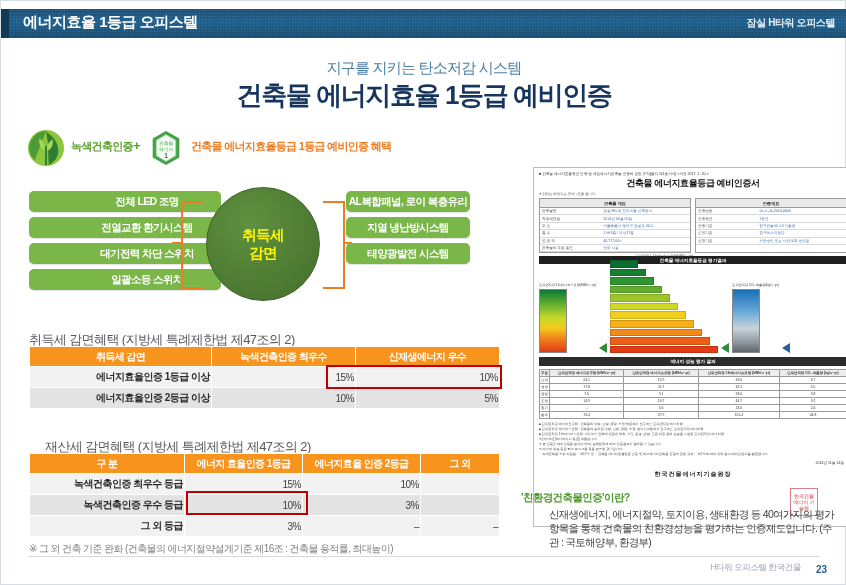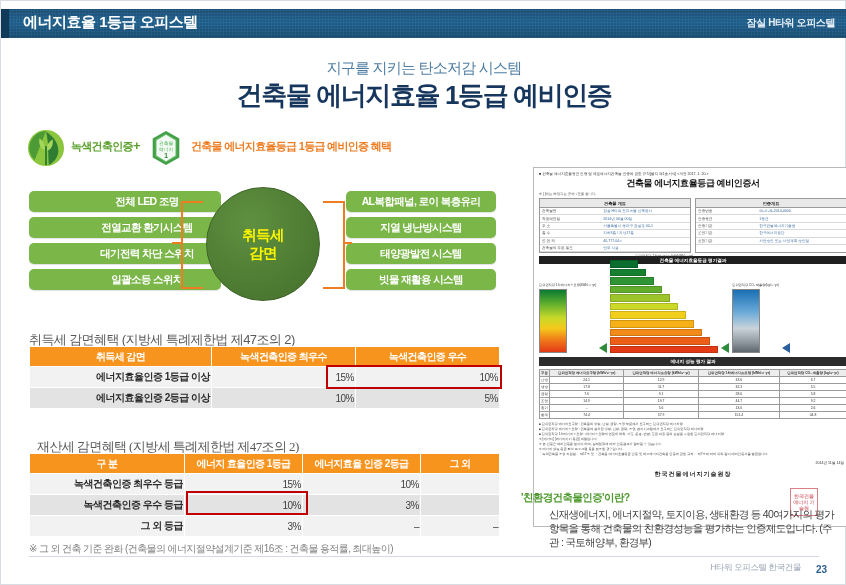--- a/index.html
+++ b/index.html
@@ -50,41 +50,41 @@
   .logo-lbl2{left:164px;color:#ee7d22;}
 
   
   .pill{
     position:absolute;height:21px;border-radius:5px;background:#7ab648;
     color:#ffffff;font-size:10.5px;font-weight:bold;letter-spacing:-0.6px;
     display:flex;align-items:center;justify-content:center;white-space:nowrap;
     box-shadow:0 1px 1px rgba(0,0,0,.12);
   }
   .pill.left{left:28px;width:148px;padding-left:44px;}
-  .pill.right{left:345px;width:150px;}
+  .pill.right{left:345px;width:124px;}
   .p1{top:190px;} .p2{top:216px;} .p3{top:242px;} .p4{top:268px;}
 
   .circle{
     position:absolute;left:205px;top:186px;width:112px;height:112px;border-radius:50%;
     background:radial-gradient(circle at 38% 32%, #5f9040 0%, #4e7c33 60%, #466f2e 100%);
     display:flex;flex-direction:column;align-items:center;justify-content:center;
     border:1px solid #3f6429;
   }
   .circle span{color:#fff600;font-size:14.5px;font-weight:bold;line-height:18px;letter-spacing:-0.7px;}
 
   .brk{position:absolute;width:20px;height:84px;border:2px solid #ee7d22;}
   .brk-l{left:180px;top:200px;border-right:none;}
   .brk-r{left:322px;top:200px;border-left:none;}
   .brk-tick{position:absolute;width:9px;height:0;border-top:2px solid #ee7d22;top:241px;}
   .tick-l{left:171px;} .tick-r{left:342px;}
 
   
   .tbl-cap{position:absolute;color:#58595b;font-size:13px;letter-spacing:-0.6px;white-space:nowrap;text-align:center;}
   .cap1{left:28px;top:330px;}
-  .cap2{left:36px;top:437px;font-family:Liberation Serif, serif;}
+  .cap2{left:44px;top:437px;}
   table.dt{position:absolute;border-collapse:collapse;table-layout:fixed;}
   table.dt th{
     background:#f7941e;color:#ffffff;font-size:10px;font-weight:bold;letter-spacing:-0.6px;
     height:17px;text-align:center;border:1px solid #ffffff;
   }
   table.dt td{
     font-size:10px;color:#404040;text-align:right;height:18px;letter-spacing:-0.5px;
     border:1px solid #ffffff;
   }
   table.dt tr.odd td{background:#f2f2f2;}
@@ -181,21 +181,20 @@
   </div>
 
   <div class="pill left p1">전체 LED 조명</div>
   <div class="pill left p2">전열교환 환기시스템</div>
   <div class="pill left p3">대기전력 차단 스위치</div>
   <div class="pill left p4">일괄소등 스위치</div>
 
   <div class="pill right p1">AL복합패널, 로이 복층유리</div>
   <div class="pill right p2">지열 냉난방시스템</div>
   <div class="pill right p3">태양광발전 시스템</div>
-  <div class="pill right p4">빗물 재활용 시스템</div>
 
   <div class="brk brk-l"></div>
   <div class="brk-tick tick-l"></div>
   <div class="brk brk-r"></div>
   <div class="brk-tick tick-r"></div>
 
   <div class="circle">
     <span>취득세</span>
     <span>감면</span>
   </div>
@@ -204,21 +203,21 @@
   <table class="dt tbl1">
     <colgroup>
         <col style="width:182px">
         <col style="width:144px">
         <col style="width:144px">
       </colgroup>
     <thead>
         <tr>
       <th>취득세 감면</th>
       <th>녹색건축인증  최우수</th>
-      <th>녹색건축인증 우수</th>
+      <th>신재생에너지 우수</th>
     </tr>
       </thead>
     <tbody>
       <tr class="odd">
         <td class="lbl">에너지효율인증 1등급 이상</td>
         <td>15%</td>
         <td>10%</td>
       </tr>
       <tr class="even">
         <td class="lbl">에너지효율인증 2등급 이상</td>

